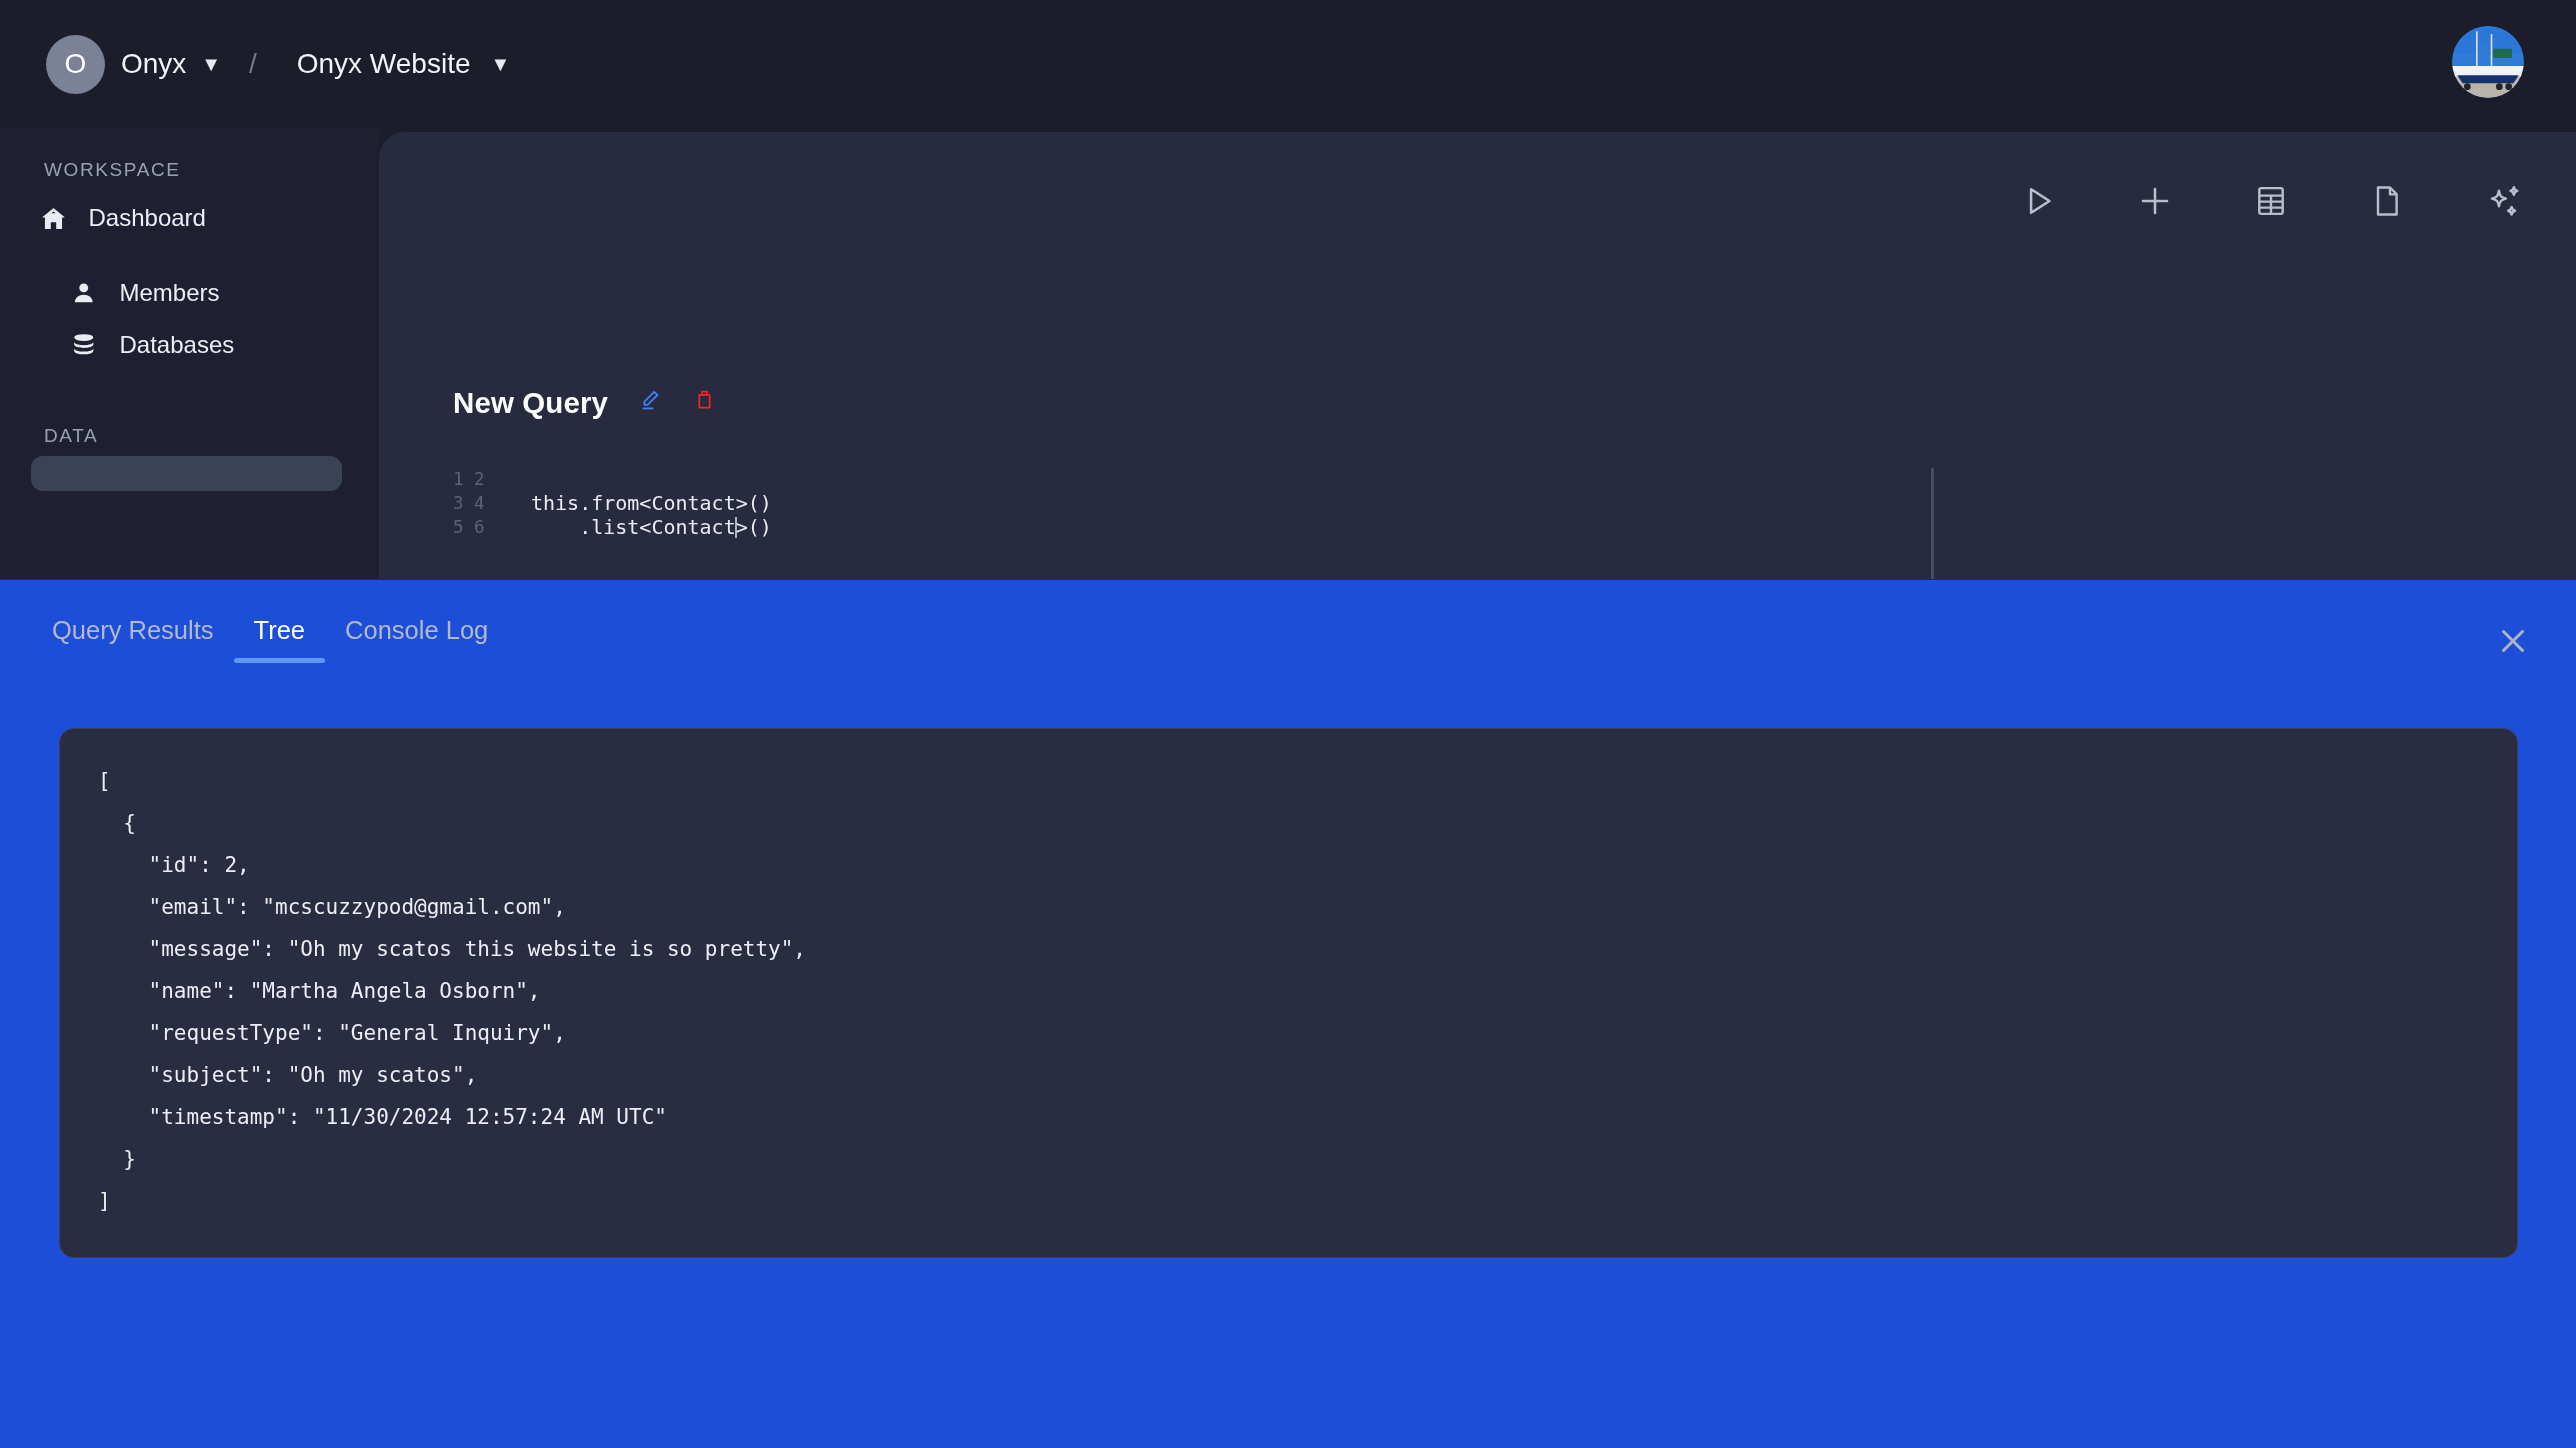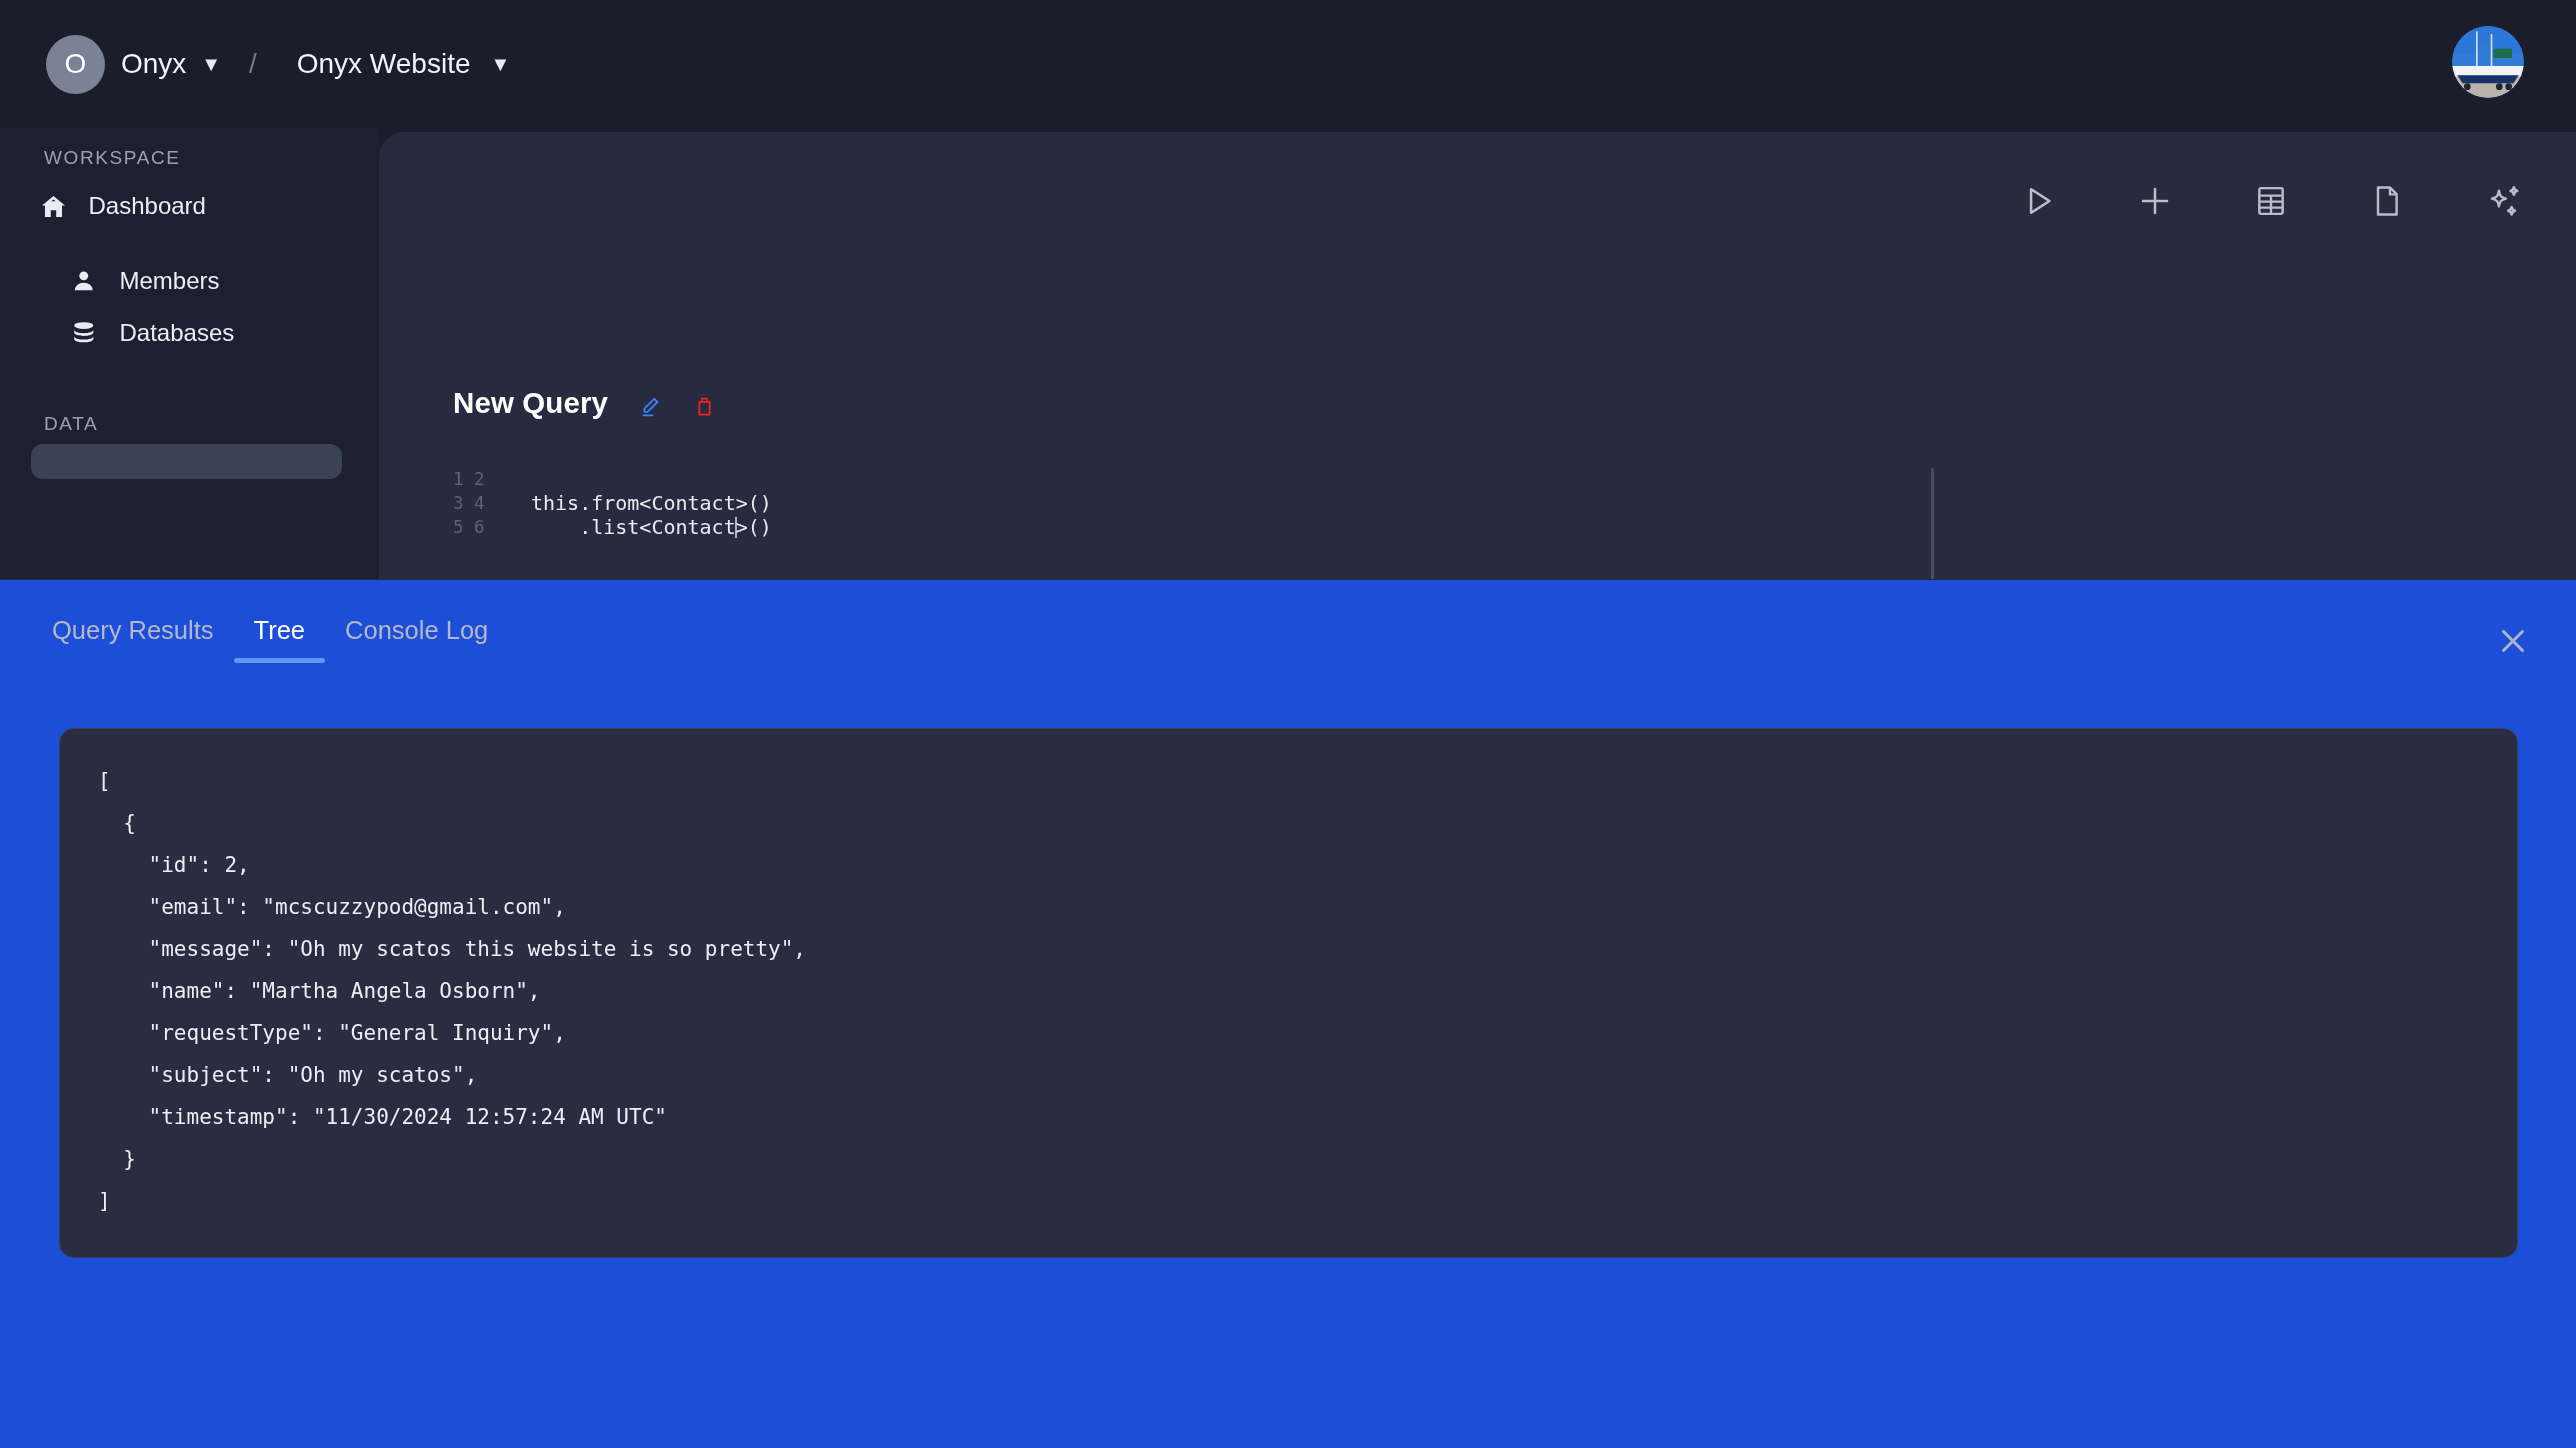--- a/index.html
+++ b/index.html
@@ -79,21 +79,21 @@
     position: absolute;
     left: 0; top: 128px;
     width: 379px; height: 1321px;
     background: #1e2031;
   }
   .side-section-label {
     color: #9aa0b4;
     font-size: 19px;
     letter-spacing: 1.6px;
     padding: 0 0 0 44px;
-    margin-top: 19px;
+    margin-top: 31px;
     margin-bottom: 23px;
   }
   .side-item {
     display: flex;
     align-items: flex-start;
     height: 52px;
     padding-left: 39px;
     color: #eceef4;
     font-size: 24px;
     gap: 21.5px;
@@ -132,21 +132,21 @@
     width: 42px; height: 42px;
     display: flex; align-items: center; justify-content: center;
     color: #b9bdcc;
   }
   .tool-btn svg { display: block; }
 
   .query-title-row {
     position: absolute;
     left: 74px; top: 254px;
     display: flex;
-    align-items: flex-end;
+    align-items: flex-start;
     gap: 28px;
   }
   .query-title {
     color: #ffffff;
     font-size: 29.5px;
     font-weight: 700;
     letter-spacing: 0.1px;
   }
   .title-ico { width: 27px; height: 27px; display: flex; align-items: center; justify-content: center;}
   .title-ico svg { display: block; }

